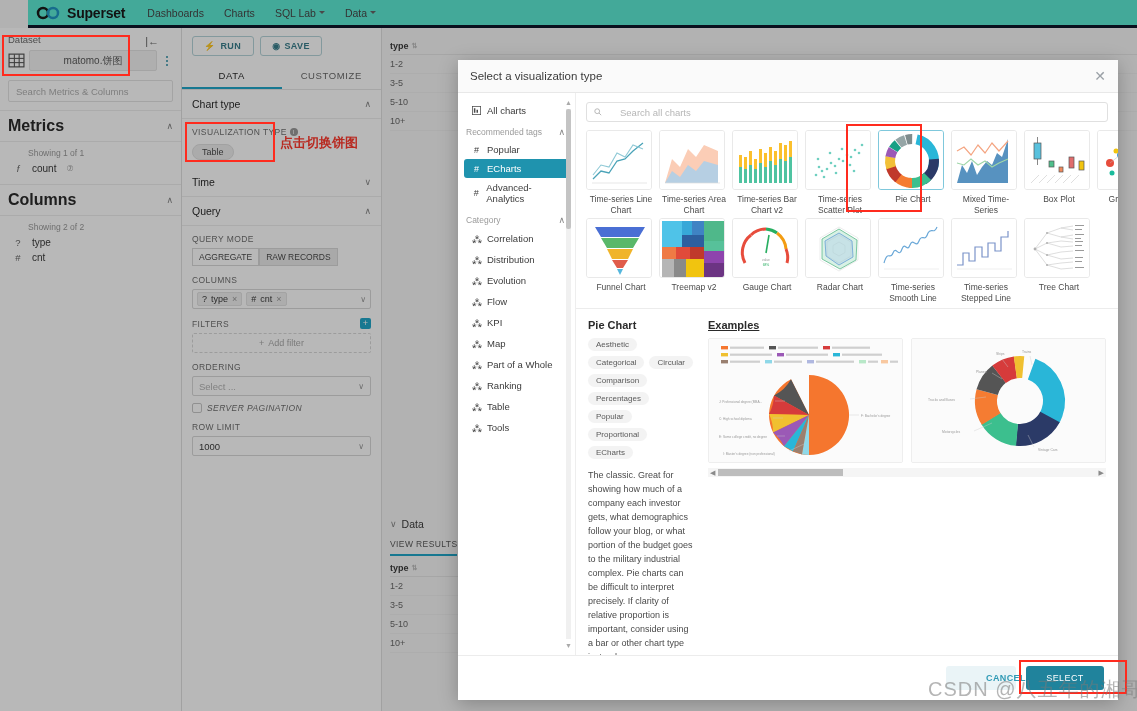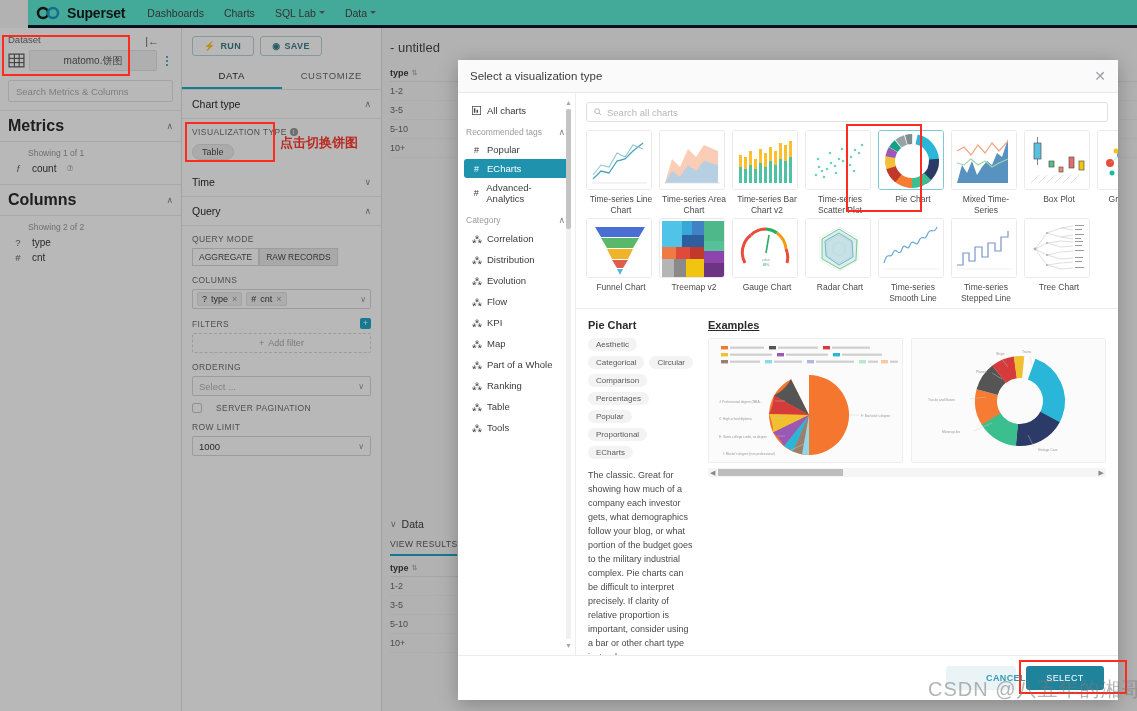--- a/index.html
+++ b/index.html
@@ -99,21 +99,21 @@
   .addfilter {
     border:1px dashed #d9d9d9; border-radius:2px; height:20px; display:flex; align-items:center;
     justify-content:center; gap:4px; font-size:9px; color:#aaa; background:#fff; cursor:pointer;
   }
   .plusbtn { width:11px;height:11px;background:#20a7c9;color:#fff;border-radius:2px;font-size:9px;line-height:11px;text-align:center;cursor:pointer;}
   .selectbox {
     border:1px solid #d9d9d9; border-radius:2px; height:20px; display:flex; align-items:center;
     padding:0 6px; font-size:9.5px; color:#b3b3b3; background:#fff;
   }
   .selectbox.val { color:#3b3b3b; }
-  .cbrow { display:flex; align-items:center; gap:14px; margin-top:7px; }
+  .cbrow { display:flex; align-items:center; gap:5px; margin-top:7px;font-style:italic; }
   .cbox { width:10px;height:10px;border:1px solid #c8c8c8; border-radius:2px; background:#fff; cursor:pointer;}
 
   
   .main-area { position:absolute; top:28px; left:382px; width:755px; height:683px; background:#f7f7f7; }
   .chart-title { font-size:13px; color:#4a4a4a; padding:12px 0 0 8px; }
   .mini-table { padding: 10px 0 0 8px; }
   .mt-hdr { font-size:9px; font-weight:bold; color:#3b3b3b; padding:3px 0; border-bottom:1px solid #e6e6e6; display:flex; gap:3px; align-items:center;}
   .mt-row { font-size:9px; color:#6a6a6a; padding:4px 0; border-bottom:1px solid #f0f0f0; }
   .data-panel { position:absolute; left:8px; top:490px; width:90px; }
   .data-hdr { font-size:10.5px; color:#3b3b3b; display:flex; gap:5px; align-items:center; }
@@ -139,21 +139,21 @@
   .cat-group { display:flex; align-items:center; justify-content:space-between; font-size:8.5px; color:#9a9a9a; padding:7px 10px 3px 8px;}
   .cat-ico { font-size:9px; width:9px; text-align:center; }
   .scroll-col { position:absolute; right:2px; top:6px; width:9px; bottom:6px; }
   .scroll-track { position:absolute; top:10px; bottom:10px; left:2px; width:5px; background:#f0f0f0;}
   .scroll-thumb { position:absolute; top:10px; left:2px; width:5px; height:120px; background:#c4c4c4; border-radius:2px; }
   .scroll-arrow { position:absolute; left:0; font-size:7px; color:#aaa; width:9px; text-align:center;}
 
   .right-col { flex:1; display:flex; flex-direction:column; overflow:hidden; }
   .srch {
     margin:9px 10px 0 10px; height:20px; border:1px solid #e0e0e0; border-radius:3px;
-    display:flex; align-items:center; padding:0 7px; gap:5px; font-size:9.5px; color:#b6b6b6;
+    display:flex; align-items:center; padding:0 7px; gap:18px; font-size:9.5px; color:#b6b6b6;
   }
   .grid-wrap { padding:8px 6px 4px 10px; overflow:hidden; }
   .grid {
     display:grid; grid-template-columns: repeat(8, 1fr); gap:2px 3px;
   }
   .thumb-cell { position:relative; }
   .thumb {
     width:66px; height:60px; border:1px solid #e9e9e9; border-radius:3px; background:#fff;
     overflow:hidden; cursor:pointer; display:block;
   }
@@ -358,21 +358,20 @@
 
       <div class="ctrl-lbl" style="margin-top:9px">ROW LIMIT</div>
       <div class="selectbox val">
         <span>1000</span>
         <span class="dd-arrow">∨</span>
       </div>
     </div>
   </div>
 
   <div class="main-area">
-    <div class="chart-title">- untitled</div>
     <div class="mini-table">
       <div class="mt-hdr">
         <span>type</span>
         <span style="color:#bbb;font-size:7px">⇅</span>
       </div>
       <div class="mt-row">1-2</div>
       <div class="mt-row">3-5</div>
       <div class="mt-row">5-10</div>
       <div class="mt-row">10+</div>
     </div>

